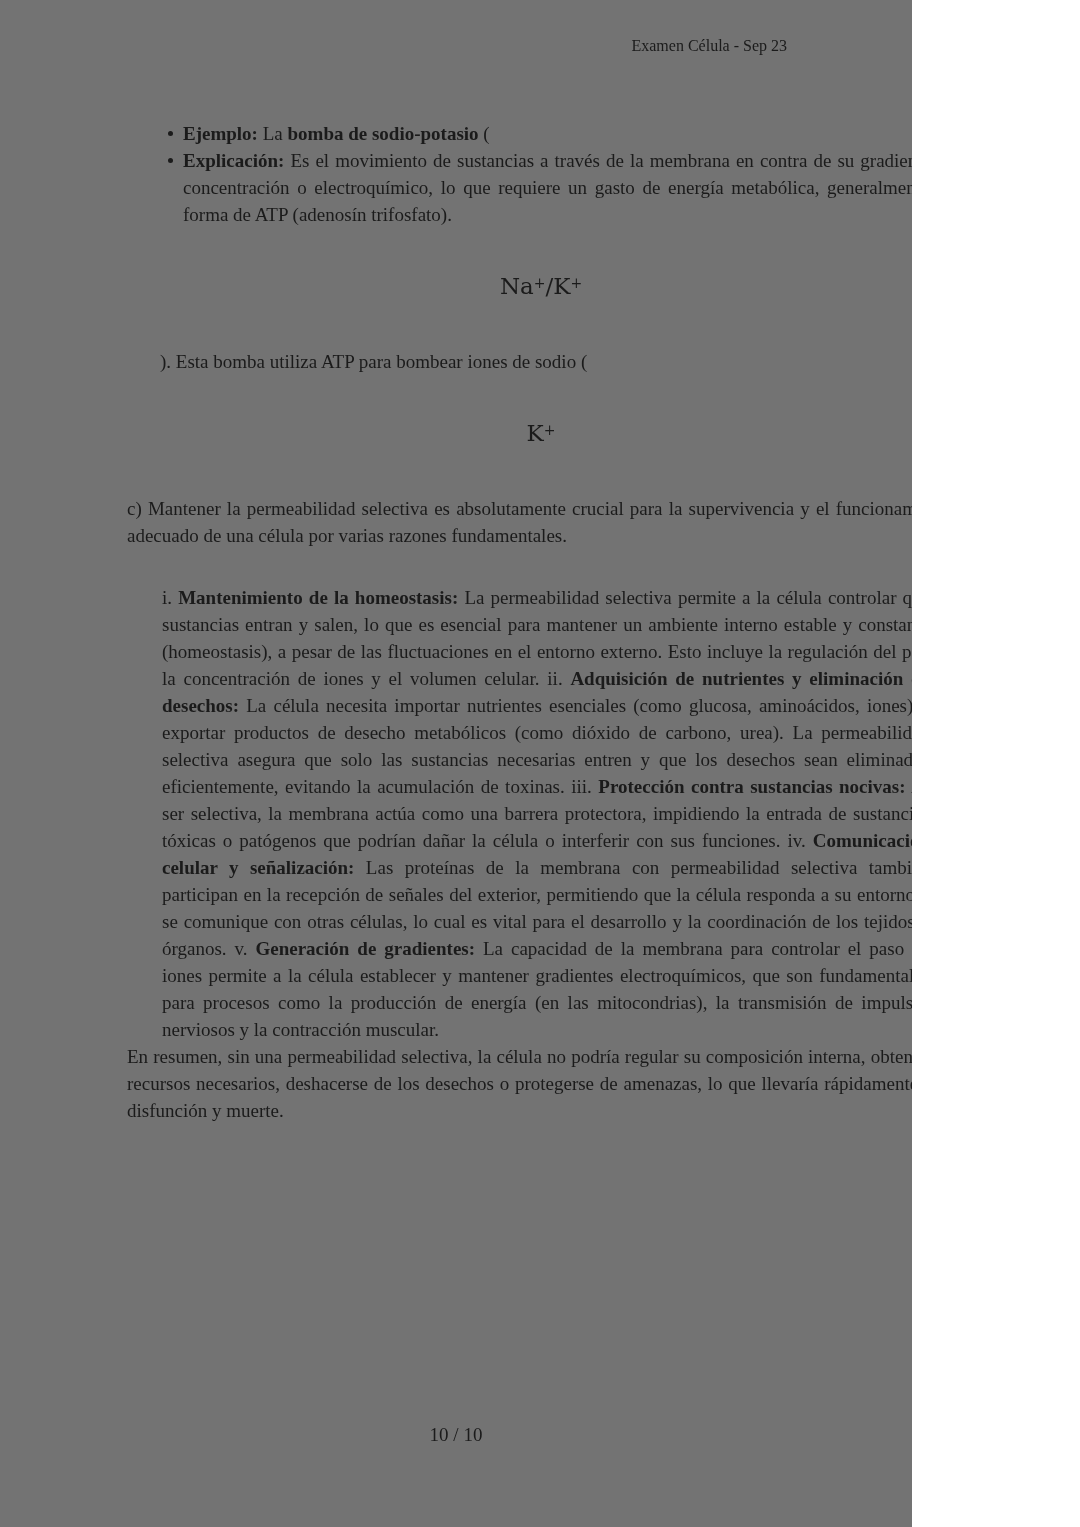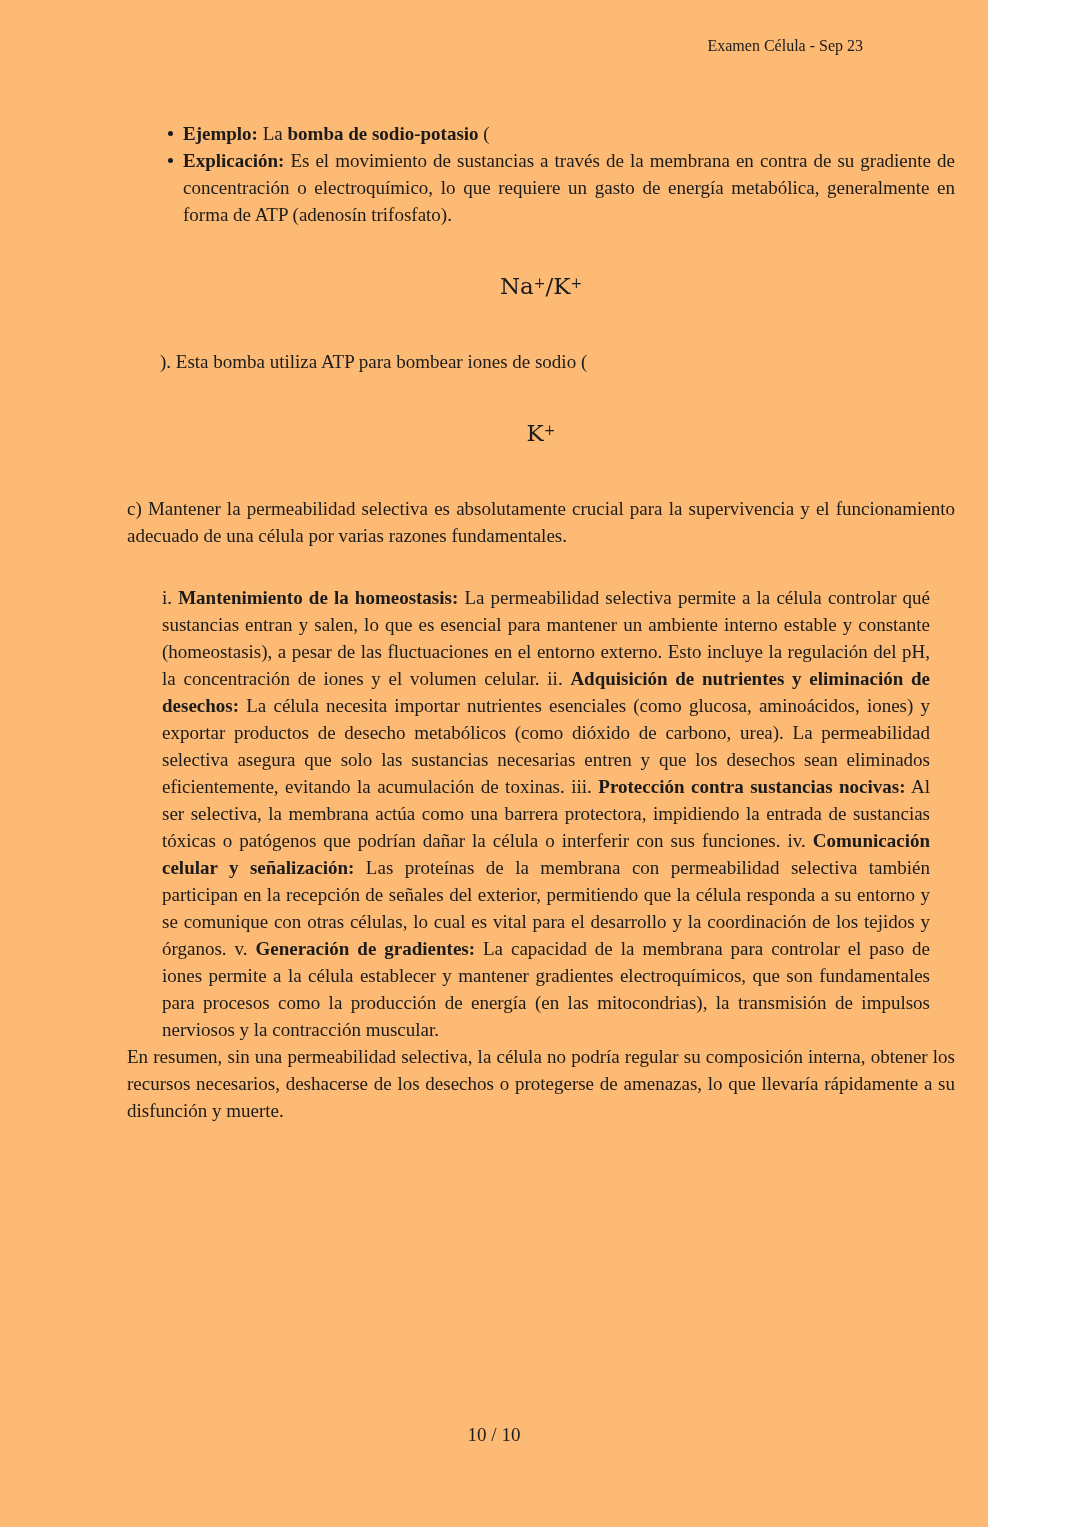--- a/index.html
+++ b/index.html
@@ -1,20 +1,20 @@
 <!DOCTYPE html>
 <html lang="es"><head>
 <meta charset="utf-8">
 <style>
   html, body { margin: 0; padding: 0; background: #ffffff; }
   .page {
     position: relative;
-    width: 988px;
+    width: 912px;
     height: 1527px;
-    background: #fdba74;
+    background: #737373;
     font-family: "Liberation Serif", serif;
     color: #1b1b1b;
     overflow: hidden;
   }
   .running-header {
     position: absolute;
     top: 36px;
     left: 127px;
     right: 125px;
     text-align: right;

